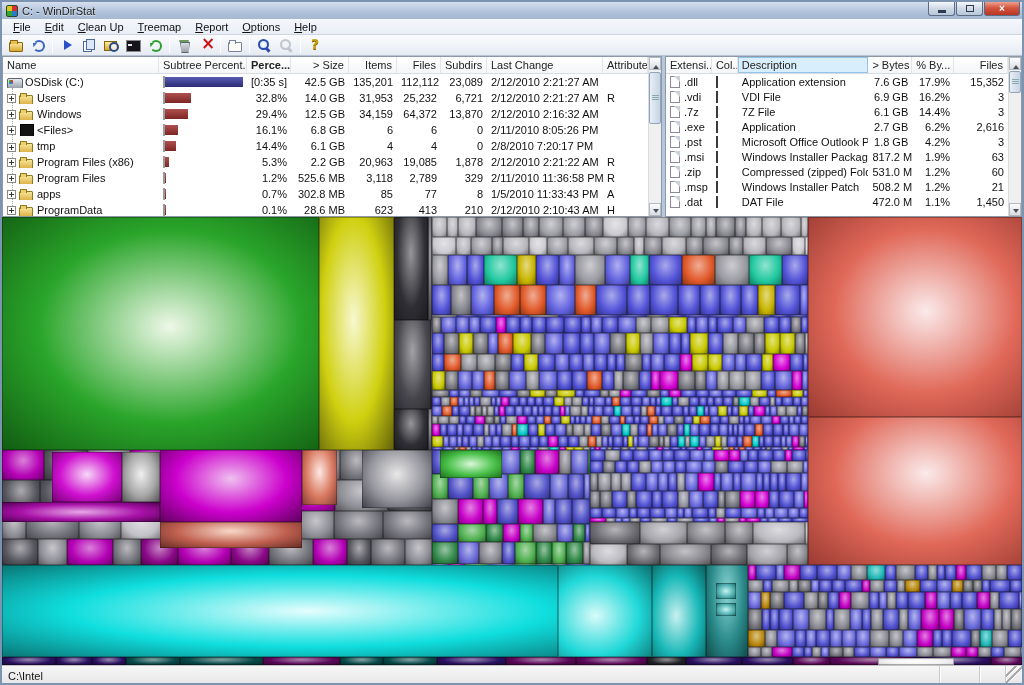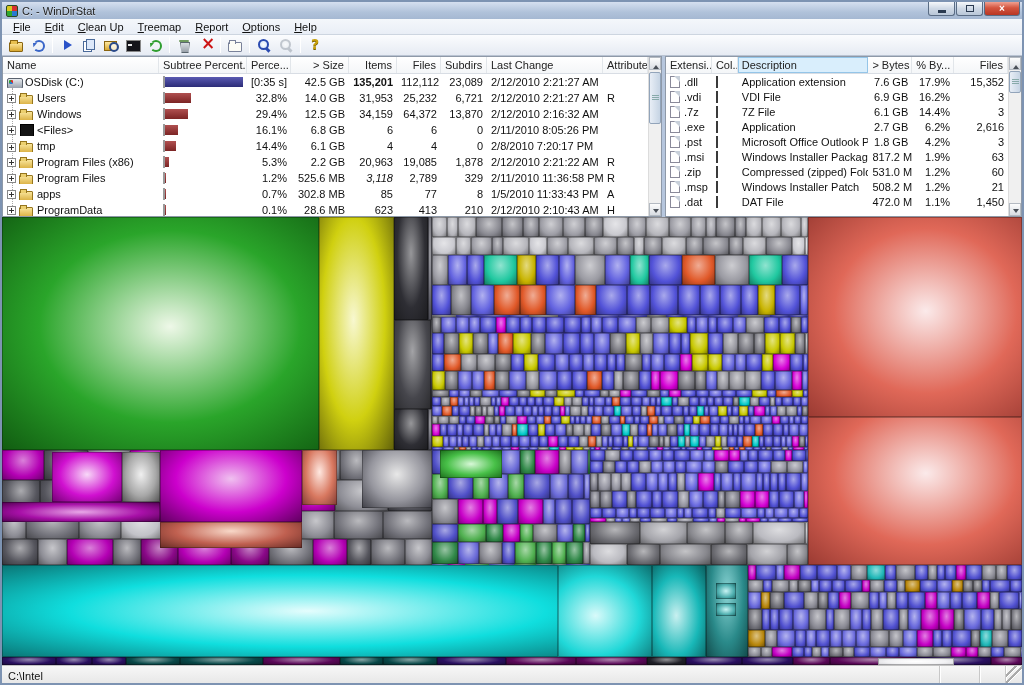--- a/index.html
+++ b/index.html
@@ -179,38 +179,38 @@
         <span class="ic ic-help"></span>
       </span>
     </div>
 
   <div class="panels">
     <div class="panel panel-left">
       <div class="panel-main">
         <div class="lv-header" id="treeHeader">
             <div class="lv-hcell" style="width: 156px;">Name</div>
             <div class="lv-hcell" style="width: 88px;">Subtree Percent...</div>
-            <div class="lv-hcell r" style="width: 44px;">Perce...</div>
+            <div class="lv-hcell r" style="width: 44px; font-weight: bold;">Perce...</div>
             <div class="lv-hcell r" style="width: 58px;">&gt; Size</div>
             <div class="lv-hcell r" style="width: 48px;">Items</div>
             <div class="lv-hcell r" style="width: 44px;">Files</div>
             <div class="lv-hcell r" style="width: 46px;">Subdirs</div>
             <div class="lv-hcell" style="width: 116px;">Last Change</div>
             <div class="lv-hcell" style="width: 45px;">Attributes</div>
           </div>
         <div class="rows tree-rows" id="treeRows">
             <div class="lv-row">
               <div class="lv-cell name-cell" style="width: 156px;">
                 <span class="ti ti-disk"></span>
                 <span>OSDisk (C:)</span>
               </div>
               <div class="lv-cell" style="width: 88px;"><span class="bar-outer"><span class="bar-fill root" style="width: 78px;"></span></span></div>
               <div class="lv-cell r" style="width: 44px;">[0:35 s]</div>
               <div class="lv-cell r" style="width: 58px;">42.5 GB</div>
-              <div class="lv-cell r" style="width: 48px; font-weight: bold;">135,201</div>
+              <div class="lv-cell r" style="width: 48px;">135,201</div>
               <div class="lv-cell r" style="width: 44px;">112,112</div>
               <div class="lv-cell r" style="width: 46px;">23,089</div>
               <div class="lv-cell" style="width: 116px;">2/12/2010  2:21:27 AM</div>
               <div class="lv-cell" style="width: 45px;"></div>
             </div>
             <div class="lv-row">
               <div class="lv-cell name-cell" style="width: 156px;">
                 <span class="expand-box"></span>
                 <span class="ti ti-folder"></span>
                 <span>Users</span>
@@ -286,21 +286,21 @@
             </div>
             <div class="lv-row">
               <div class="lv-cell name-cell" style="width: 156px;">
                 <span class="expand-box"></span>
                 <span class="ti ti-folder"></span>
                 <span>Program Files</span>
               </div>
               <div class="lv-cell" style="width: 88px;"><span class="bar-outer"><span class="bar-fill" style="width: 1px;"></span></span></div>
               <div class="lv-cell r" style="width: 44px;">1.2%</div>
               <div class="lv-cell r" style="width: 58px;">525.6 MB</div>
-              <div class="lv-cell r" style="width: 48px; font-style: italic;">3,118</div>
+              <div class="lv-cell r" style="width: 48px;">3,118</div>
               <div class="lv-cell r" style="width: 44px;">2,789</div>
               <div class="lv-cell r" style="width: 46px;">329</div>
               <div class="lv-cell" style="width: 116px;">2/11/2010  11:36:58 PM</div>
               <div class="lv-cell" style="width: 45px;">R</div>
             </div>
             <div class="lv-row">
               <div class="lv-cell name-cell" style="width: 156px;">
                 <span class="expand-box"></span>
                 <span class="ti ti-folder"></span>
                 <span>apps</span>

